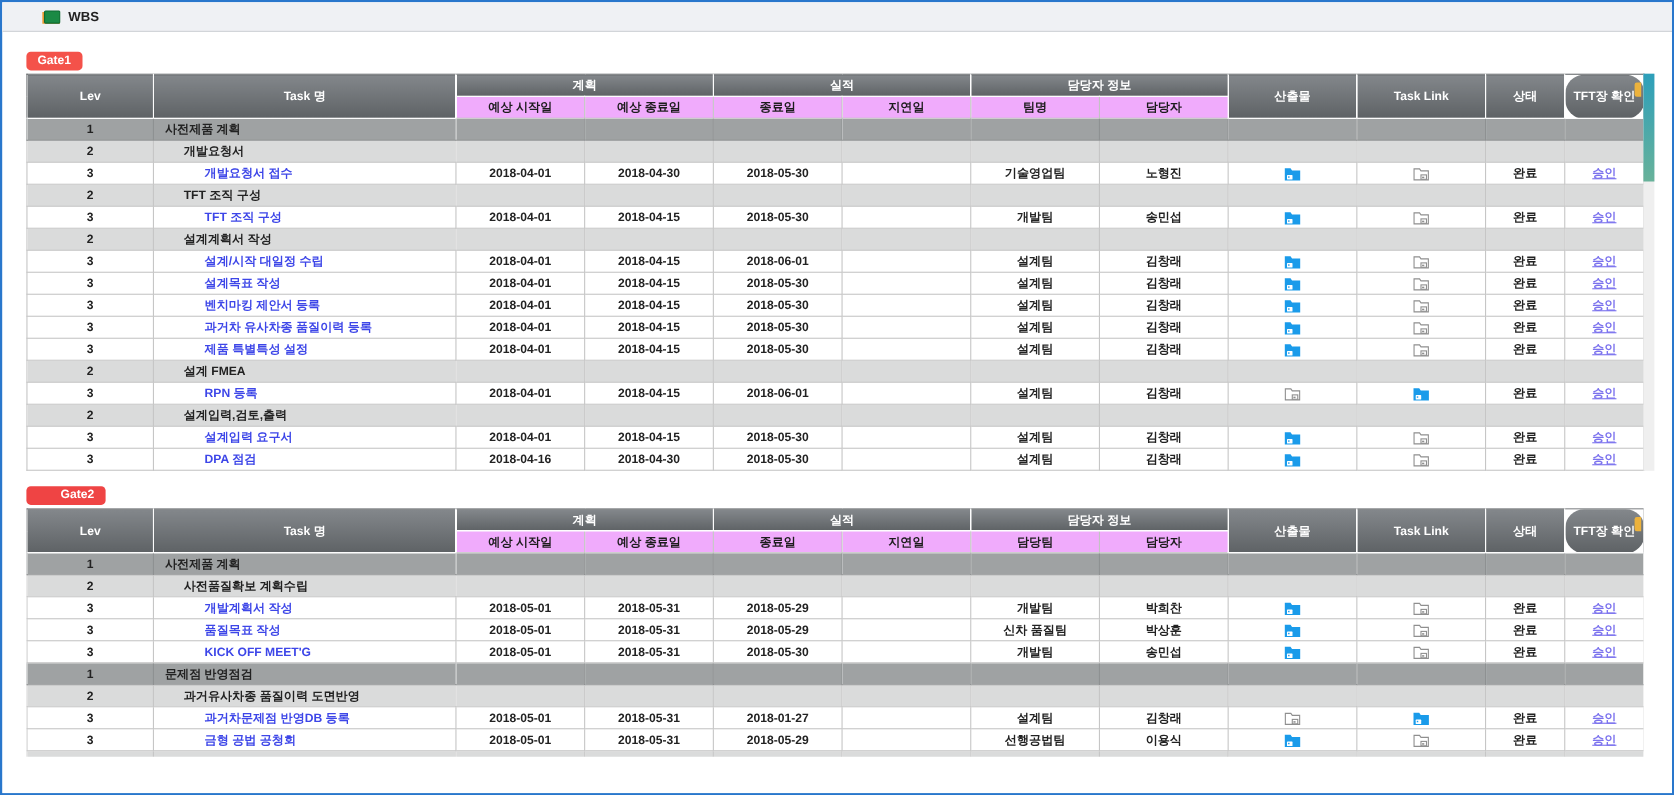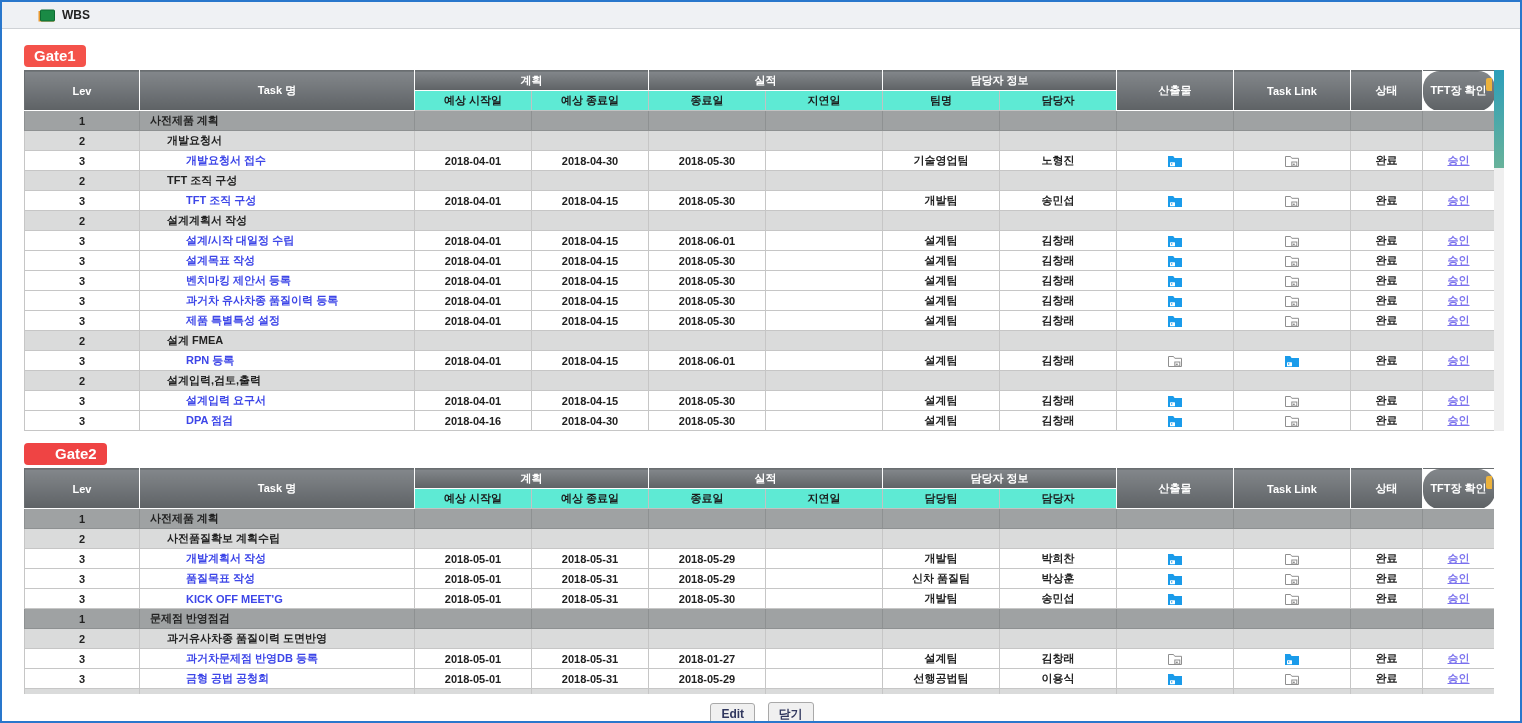--- a/index.html
+++ b/index.html
@@ -10,42 +10,42 @@
     overflow:hidden;
   }
   .topbar{
     height:26px;background:#eff1f4;border-bottom:1px solid #cfd2d6;
     display:flex;align-items:center;padding-left:36px;
   }
   .ticon{display:inline-flex;margin-right:7px;}
   .ttext{font-size:12px;font-weight:bold;color:#222;}
   .content{padding:16px 20px 0 22px;}
   .badge{
-    display:inline-block;color:#fff;font-size:15px;font-weight:bold;
+    display:inline-block;color:#fff;font-size:11px;font-weight:bold;
     padding:2px 10px 3px 10px;border-radius:4px;margin-bottom:3px;
   }
   .badge-red{background:#f4524a;}
   .badge-cyan{background:#ef4444;padding-left:31px;}
   .twrap{position:relative;width:1470px;}
   .gate2-wrap{height:226px;overflow:hidden;}
   table{
     border-collapse:collapse;table-layout:fixed;width:1470px;
     font-family:"Liberation Sans",sans-serif;font-size:11px;font-weight:bold;color:#222;
   }
   th,td{
     height:19px;padding:0 4px;overflow:hidden;white-space:nowrap;
     border:1px solid #c6c6c6;
   }
   thead tr.hgroup th{
     background:linear-gradient(#83878b,#5e6265);color:#fff;
     border:1px solid #fdfdfd;border-top:1px solid #6a6e71;font-size:11px;margin-top:40px;
   }
   thead tr.hgroup th:first-child{border-left:1px solid #6a6e71;}
   thead tr.hgroup th:last-child{border-right:1px solid #6a6e71;border-radius:17px;}
-  thead tr.hsub th{background:#5eead4;color:#1c1c1c;border:1px solid #c2c2c2;}
+  thead tr.hsub th{background:#f0abfc;color:#1c1c1c;border:1px solid #c2c2c2;}
   tr.l1 td{background:#9fa2a3;border-color:#8e9192;}
   tr.l2 td{background:#dadbdb;border-color:#c6c6c6;}
   tr.l3 td{background:#ffffff;}
   td.c{text-align:center;}
   td.task{text-align:left;}
   .ind1{padding-left:10px;font-family:Liberation Serif, serif;}
   .ind2{padding-left:27px;}
   .ind3{padding-left:46px;}
   .task-link{color:#3d46e8;cursor:pointer;text-align:center;}
   .confirm-link{color:#7b72ee;text-decoration:underline;cursor:pointer;}
@@ -655,18 +655,14 @@
               <td class="c"></td>
               <td class="c"></td>
             </tr>
           </tbody>
       </table>
       <div class="clipico"></div>
 
     </div>
   </section>
 
-  <div class="btnrow">
-    <button>Edit</button>
-    <button>닫기</button>
-  </div>
 
 </div>
 
 </body></html>

